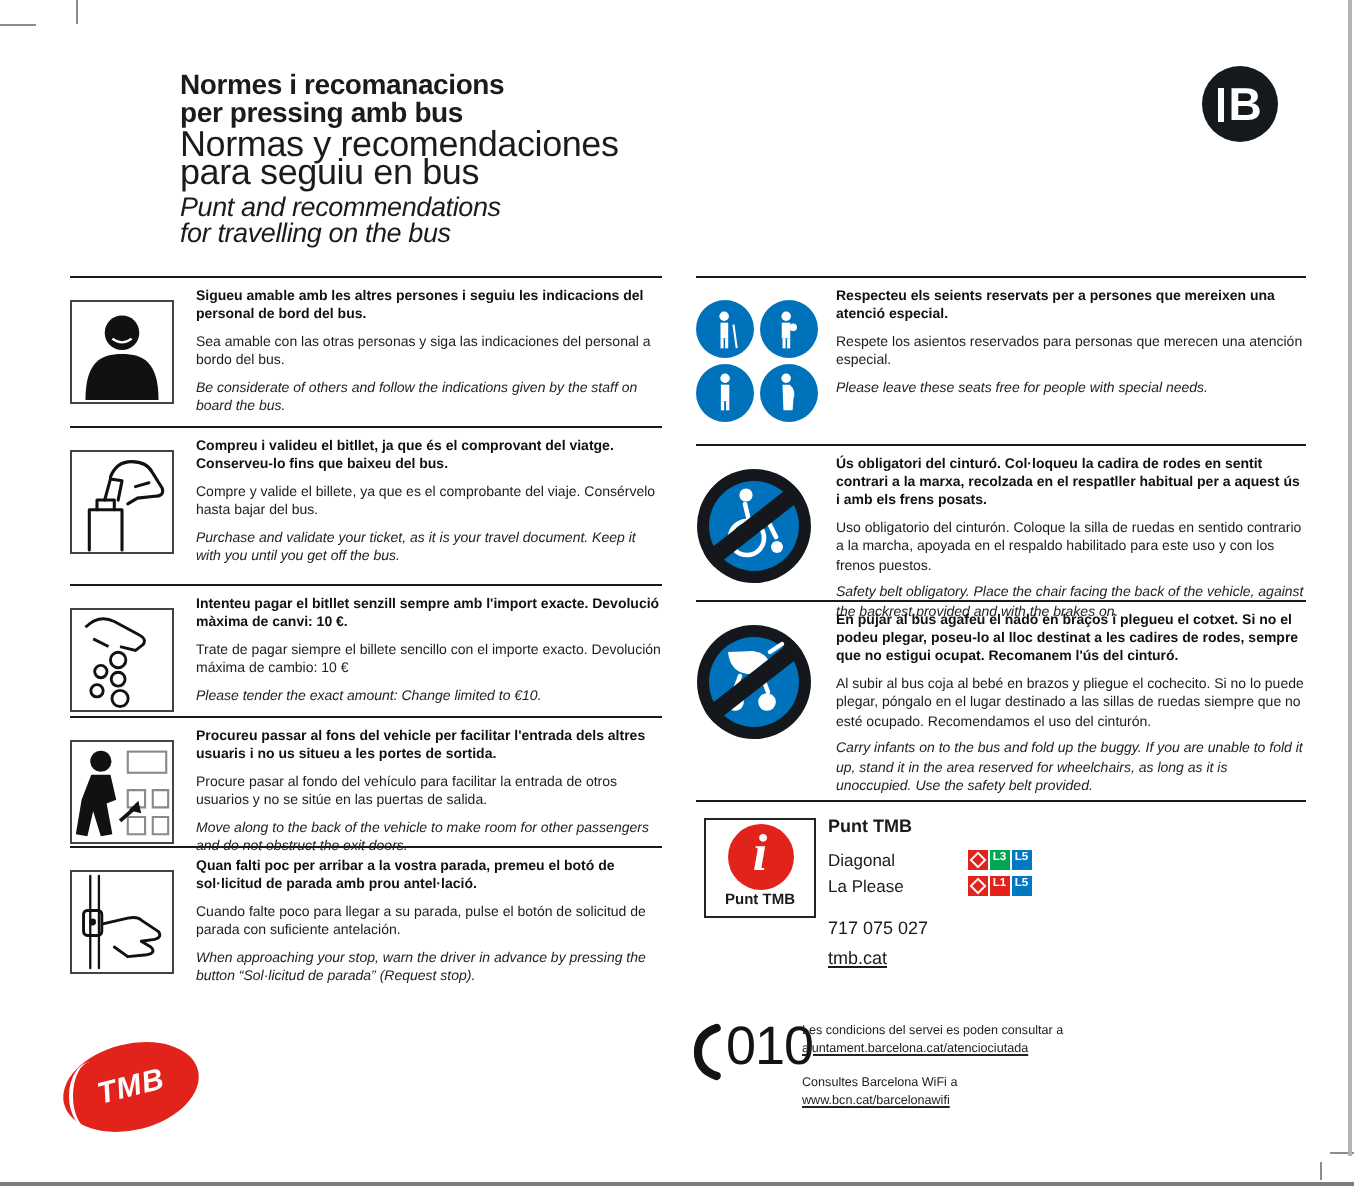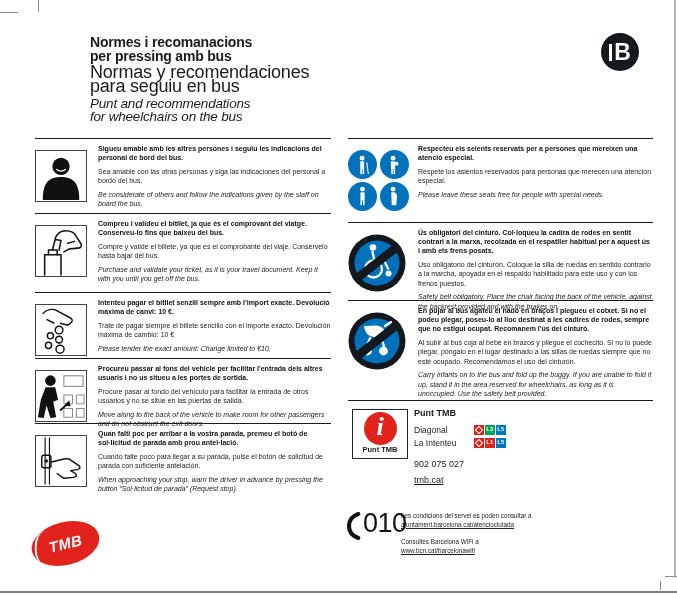--- a/index.html
+++ b/index.html
@@ -40,21 +40,21 @@
             flex-direction:column;align-items:center;justify-content:flex-start;box-sizing:border-box;}
   .punt-circle{width:33px;height:33px;border-radius:50%;background:#e2231c;margin-top:2px;
                display:flex;align-items:center;justify-content:center;}
   .punt-circle span{color:#fff;font-family:"Liberation Serif","DejaVu Serif",serif;
                     font-style:italic;font-weight:700;font-size:26px;line-height:26px;margin-top:-4px;}
   .punt-label{font-size:7.5px;font-weight:700;margin-top:0px;}
   .punt-right{flex:1;padding-top:1px;}
   .punt-title{font-size:9px;font-weight:700;line-height:10.5px;}
   .stations{margin-top:5px;}
   .station-row{display:flex;align-items:center;height:13px;}
-  .st-name{font-size:8.5px;width:60px;}
+  .st-name{font-size:8.5px;width:70px;}
   .badges{display:flex;gap:1.5px;}
   .badge{width:9.5px;height:9.5px;color:#fff;font-size:5.8px;font-weight:700;line-height:9.5px;
          text-align:center;display:inline-block;}
   .badge.metro i{display:block;width:4px;height:4px;border:1.1px solid #fff;transform:rotate(45deg);
                  margin:2px auto 0;}
   .punt-phone{font-size:9px;margin-top:9px;}
   .punt-web{font-size:9px;text-decoration:underline;margin-top:2px;display:inline-block;color:#1b1b1b;cursor:pointer;}
   
   .f010{position:absolute;left:345px;top:508px;display:flex;align-items:flex-start;}
   .f010 .num{font-size:27px;line-height:30px;letter-spacing:-.5px;color:#131313;}
@@ -83,21 +83,21 @@
     <div class="h-ca">
       <div>Normes i recomanacions</div>
       <div>per pressing amb bus</div>
     </div>
     <div class="h-es">
       <div>Normas y recomendaciones</div>
       <div>para seguiu en bus</div>
     </div>
     <div class="h-en">
       <div>Punt and recommendations</div>
-      <div>for wheelchairs on the bus</div>
+      <div>for travelling on the bus</div>
     </div>
   </div>
   <div class="b-logo">
     <span class="bar"></span>
     <span class="b">B</span>
   </div>
 
   <div class="col left">
 
     <div class="section" style="height:75px">
@@ -316,31 +316,31 @@
             <span class="st-name">Diagonal</span>
             <span class="badges">
               <span class="badge metro" style="background: rgb(226, 35, 28);">
                   <i></i>
                 </span>
               <span class="badge" style="background: rgb(0, 166, 81);">L3</span>
               <span class="badge" style="background: rgb(0, 121, 194);">L5</span>
             </span>
           </div>
           <div class="station-row">
-            <span class="st-name">La Intenteu</span>
+            <span class="st-name">La Please</span>
             <span class="badges">
               <span class="badge metro" style="background: rgb(226, 35, 28);">
                   <i></i>
                 </span>
               <span class="badge" style="background: rgb(226, 35, 28);">L1</span>
               <span class="badge" style="background: rgb(0, 121, 194);">L5</span>
             </span>
           </div>
         </div>
-        <div class="punt-phone">902 075 027</div>
+        <div class="punt-phone">717 075 027</div>
         <span class="punt-web">tmb.cat</span>
       </div>
     </div>
   </div>
 
   <div class="f010">
     <span style="margin:3px 2px 0 0;">
       <svg width="16" height="30" viewBox="0 0 18 32">
           <path d="M15 2.5 Q4.5 6 4.5 16 Q4.5 26 15 29.5" fill="none" stroke="#131313" stroke-width="4.6" stroke-linecap="round"></path>
         </svg>

